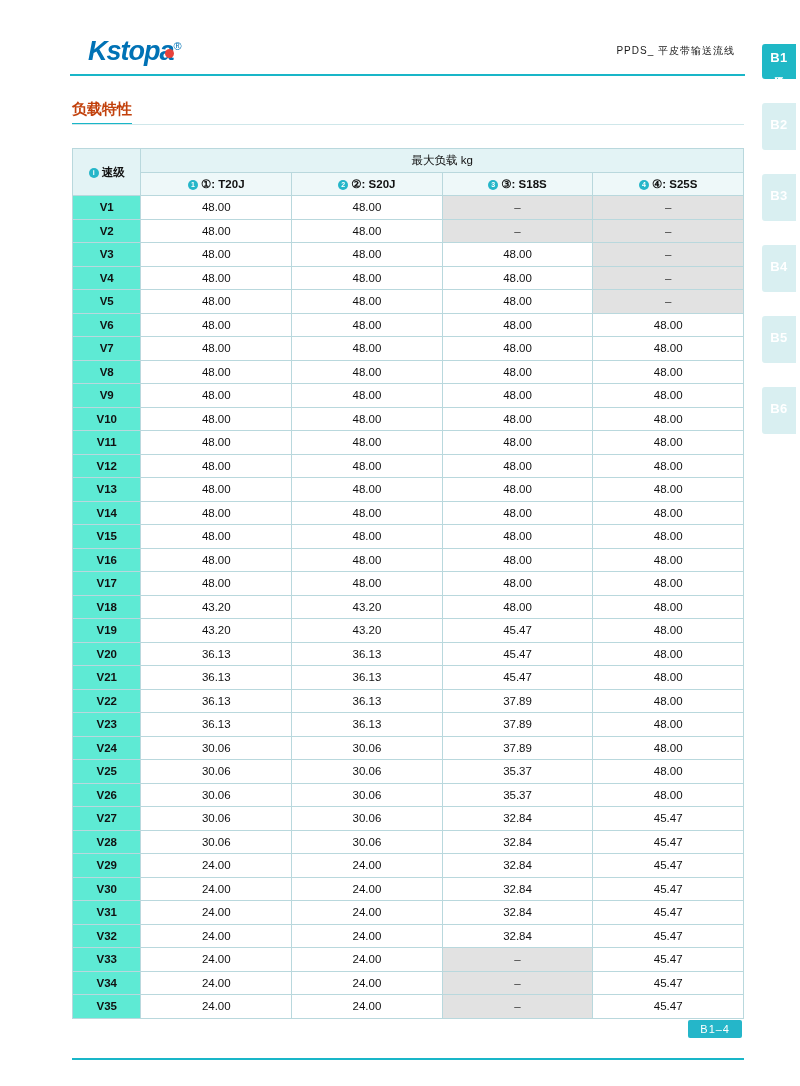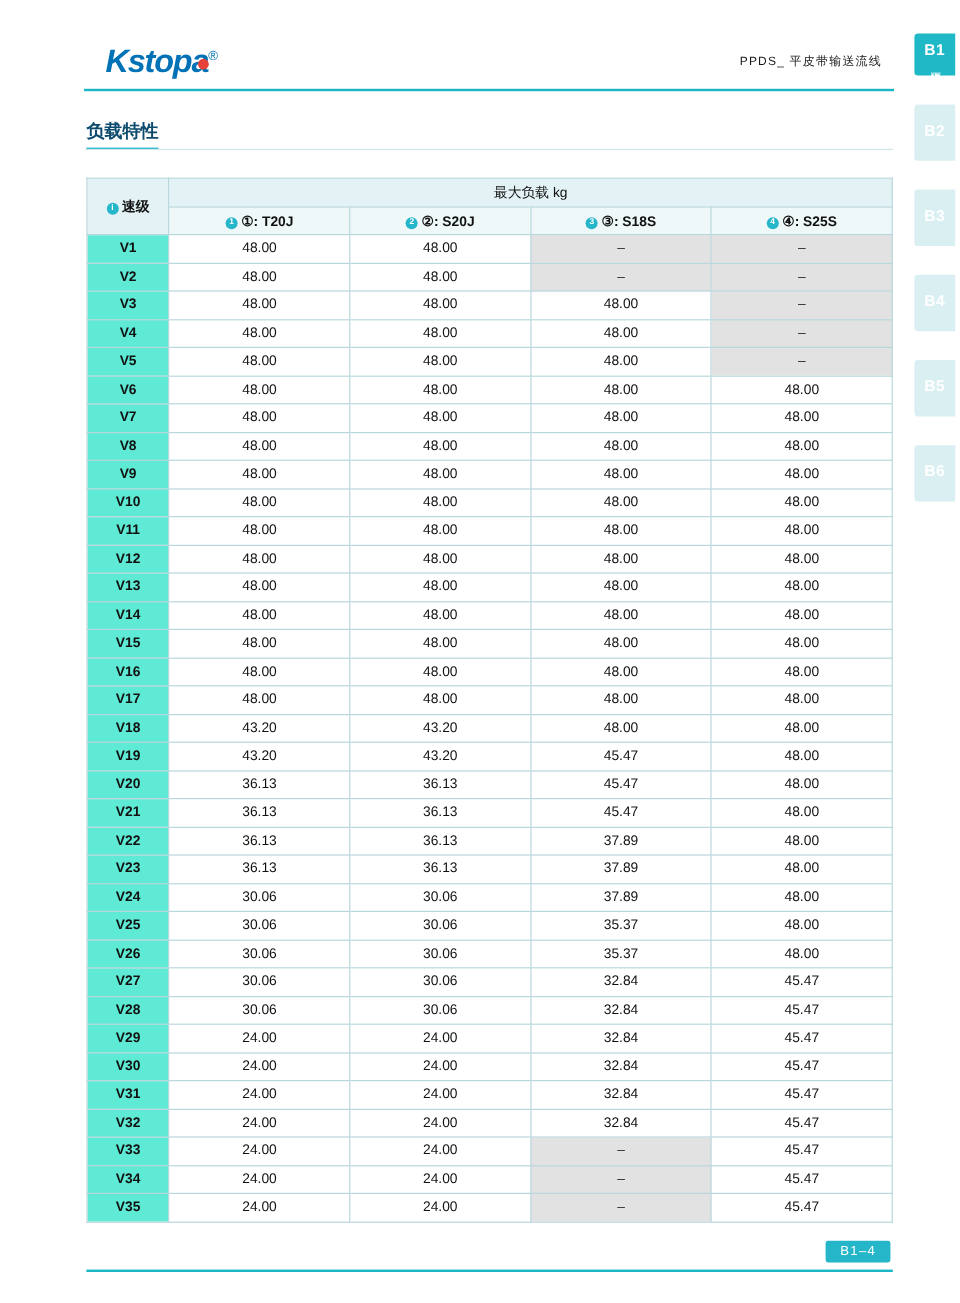--- a/index.html
+++ b/index.html
@@ -30,20 +30,21 @@
     width: 42px;
   }
   .side-tab {
     width: 34px;
     margin-left: 4px;
     border-radius: 3px 0 0 3px;
     color: #ffffff;
     text-align: center;
     font-size: 12px;
     box-sizing: border-box;
+    margin-top: 16px;
   }
   .side-tab.active {
     background: #1fb8c6;
     padding: 6px 0 10px 0;
   }
   .side-tab.inactive {
     background: #d9eff1;
     color: #ffffff;
     padding: 14px 0;
     margin-top: 24px;
@@ -108,21 +109,21 @@
     letter-spacing: 1px;
   }
 
   
   .section-title {
     position: absolute;
     left: 72px;
     top: 100px;
     font-size: 15px;
     font-weight: bold;
-    color: #0c4a6e;
+    color: #c2410c;
     padding-bottom: 4px;
     border-bottom: 2px solid #19b6c8;
   }
   .section-rule {
     position: absolute;
     left: 72px;
     top: 124px;
     width: 672px;
     height: 1px;
     background: #cfe7ea;
@@ -197,21 +198,21 @@
     position: absolute;
     left: 72px;
     bottom: 26px;
     width: 672px;
     height: 2px;
     background: #19b6c8;
   }
   .page-num {
     position: absolute;
     right: 58px;
-    bottom: 34px;
+    bottom: 48px;
     background: #25b6c9;
     color: #ffffff;
     font-size: 11px;
     padding: 3px 12px;
     border-radius: 2px;
     letter-spacing: 1px;
   }
 </style>
 </head>
 <body>

